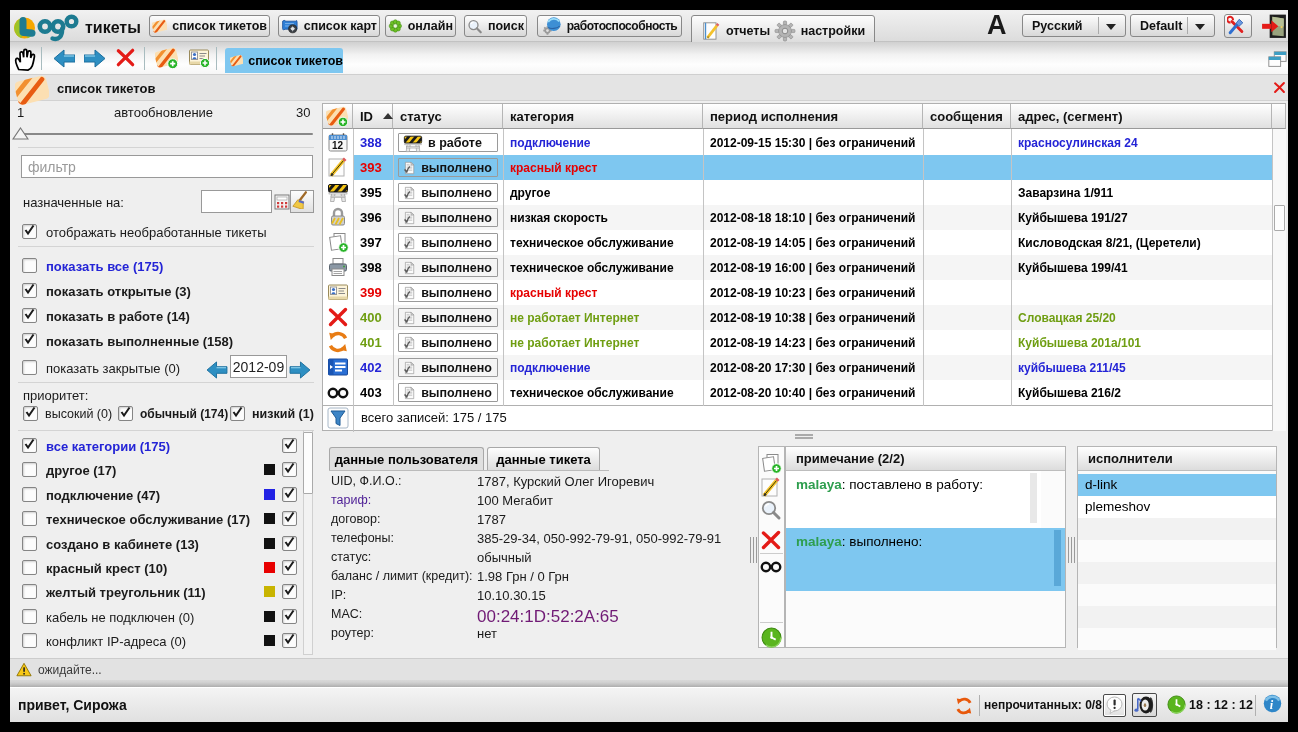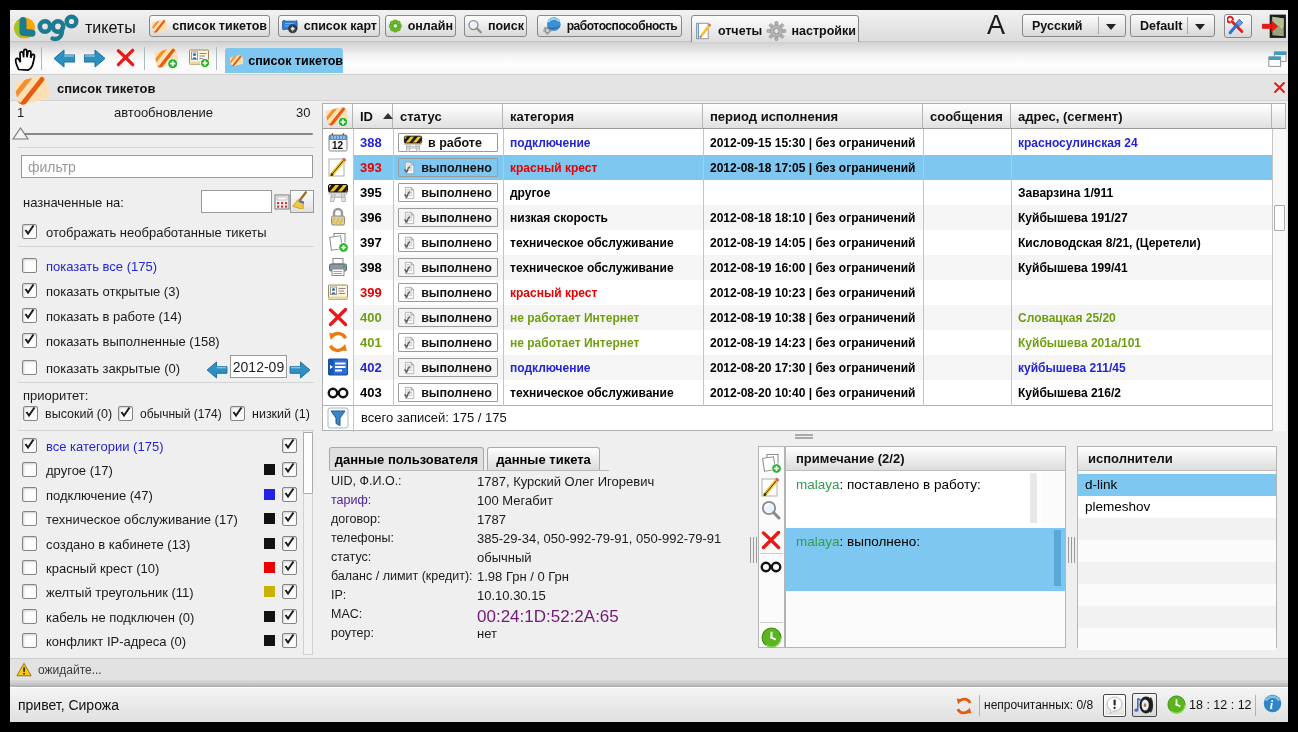--- a/index.html
+++ b/index.html
@@ -1,17 +1,17 @@
 <!DOCTYPE html>
 <html><head><meta charset="utf-8"><style>
 *{margin:0;padding:0;box-sizing:border-box}
 html,body{width:1298px;height:732px;background:#000;font-family:"Liberation Sans",sans-serif;overflow:hidden}
 #app{position:absolute;left:10px;top:10px;width:1278px;height:712px;background:#efefef;overflow:hidden}
 .abs{position:absolute}
-.b{font-weight:normal}
+.b{font-weight:bold}
 .fs12{font-size:12px;letter-spacing:-0.45px}
 #topbar{position:absolute;left:0;top:0;width:1278px;height:32px;background:linear-gradient(#f1f1f1,#dcdcdc);border-bottom:1px solid #c2c2c2}
 .tbtn{position:absolute;top:5px;height:22px;border:1px solid #888;border-radius:3px;background:linear-gradient(#fdfdfd,#d8d8d8);display:flex;align-items:center;font-weight:bold;font-size:12.5px;color:#111;padding:0 9px 0 5px;white-space:nowrap}
 .tbtn svg{margin-right:5px}
 .sel{position:absolute;top:4px;height:23px;border:1px solid #888;border-radius:3px;background:linear-gradient(#fdfdfd,#d8d8d8);font-weight:bold;font-size:13px;color:#111}
 .sel .tx{position:absolute;left:9px;top:4px;font-size:12.5px}
 .sel .dv{position:absolute;right:26px;top:2px;bottom:2px;width:1px;background:#aaa}
 .sel .ar{position:absolute;right:9px;top:9px;width:0;height:0;border-left:5px solid transparent;border-right:5px solid transparent;border-top:6px solid #222}
 #toolbar2{position:absolute;left:0;top:32px;width:1278px;height:33px;background:linear-gradient(#d0d0d0,#f2f2f2 40%,#fefefe 70%,#f6f6f6);border-bottom:1px solid #cfcfcf}
 .tsep{position:absolute;top:5px;height:23px;width:1px;background:#a8bcbf}
@@ -101,21 +101,21 @@
             <rect x="2.2" y="12.2" width="2" height="2" transform="rotate(45 3.2 13.2)"></rect>
             <rect x="7.8" y="12.2" width="2" height="2" transform="rotate(45 8.8 13.2)"></rect>
           </g>
           <circle cx="6" cy="16" r="1.5" fill="#e0e0e0"></circle>
           <circle cx="13" cy="9" r="7.5" fill="#3d8fd4"></circle>
           <path d="M6.8 6.5 A7.5 7.5 0 0 1 19 6" stroke="#9adcf8" stroke-width="2" fill="none"></path>
           <path d="M7 12.5 C9 14.5 17 14 19.5 11" stroke="#2a62a4" stroke-width="1.2" fill="none"></path>
         </svg>
         <span class="fs12">работоспособность</span>
       </div>
-<div class="tbtn" style="left:681px;width:168px;justify-content:center;padding:15px 2px"><svg style="left:0px;top:0px;position:static" width="20" height="20" viewBox="0 0 22 22">
+<div class="tbtn" style="left:681px;width:184px;justify-content:center;padding:15px 2px"><svg style="left:0px;top:0px;position:static" width="20" height="20" viewBox="0 0 22 22">
           <rect x="3" y="2" width="13.5" height="18" fill="#fdfdfd" stroke="#8a8a8a"></rect>
           <path d="M5 2 V20" stroke="#4a90d0" stroke-width="1.4"></path>
           <path d="M7 18.5 L17.5 5" stroke="#f4c22c" stroke-width="3"></path>
           <path d="M17.5 5 L19 3.2" stroke="#e06060" stroke-width="3"></path>
           <path d="M7 18.5 L8.8 18 L7.6 16.7 Z" fill="#333"></path>
         </svg>отчеты&nbsp;<svg style="left:0px;top:0px;position:static" width="22" height="22" viewBox="0 0 22 22">
           <g fill="#b4b4b4" stroke="#8a8a8a" stroke-width=".6">
             <rect x="9.4" y="1" width="3.2" height="4" rx="1" transform="rotate(0 11 11)"></rect>
             <rect x="9.4" y="1" width="3.2" height="4" rx="1" transform="rotate(45 11 11)"></rect>
             <rect x="9.4" y="1" width="3.2" height="4" rx="1" transform="rotate(90 11 11)"></rect>
@@ -490,21 +490,20 @@
             <path d="M4 1.5 L13.5 1.5 L18 6 L18 20.5 L4 20.5 Z" fill="#fbfbfb" stroke="#8a8a8a" stroke-width="1"></path>
             <path d="M13.5 1.5 L13.5 6 L18 6 Z" fill="#e4e4e4" stroke="#8a8a8a" stroke-width="1"></path>
             <g stroke="#b0b0b0" stroke-width="1">
               <path d="M6 5 H11 M6 7.5 H15.5 M6 10 H15.5 M6 12.5 H15.5 M6 15 H15.5"></path>
             </g>
             <path d="M2.5 13.5 C4.5 14.5 5.5 16.5 6 18.5 C7.5 12.5 9.5 10 11.5 8.5" stroke="#5a5a5a" stroke-width="2.4" fill="none"></path>
           </svg>
           <span style="margin-left:5px">выполнено</span>
         </span></div>
 <div class="td cred" style="left:180px;top:51px;width:200px;height:25px">красный крест</div>
-<div class="td" style="left:380px;top:51px;width:220px;height:25px">2012-08-18 17:05 | без ограничений</div>
 <div class="abs" style="left:31px;top:76px;width:918px;height:25px;background:#ffffff"></div>
 <svg class="abs" style="left:4px;top:77px;" width="22" height="22" viewBox="0 0 22 22">
         <polygon points="4.5,12.5 8,12.5 7,20.5 3.5,20.5" fill="#e8e8e8" stroke="#9a9a9a" stroke-width=".7"></polygon>
         <polygon points="17.5,12.5 14,12.5 15,20.5 18.5,20.5" fill="#e8e8e8" stroke="#9a9a9a" stroke-width=".7"></polygon>
         <rect x="4" y="15" width="14" height="1.6" fill="#dcdcdc" stroke="#9a9a9a" stroke-width=".5"></rect>
         <rect x="2" y="10.5" width="18" height="2.5" fill="#f4f4f4" stroke="#9a9a9a" stroke-width=".6"></rect>
         <defs>
           <pattern id="hz" width="6" height="12" patternTransform="rotate(40)" patternUnits="userSpaceOnUse">
             <rect width="6" height="12" fill="#f5c515"></rect>
             <rect width="3" height="12" fill="#1a1a1a"></rect>

